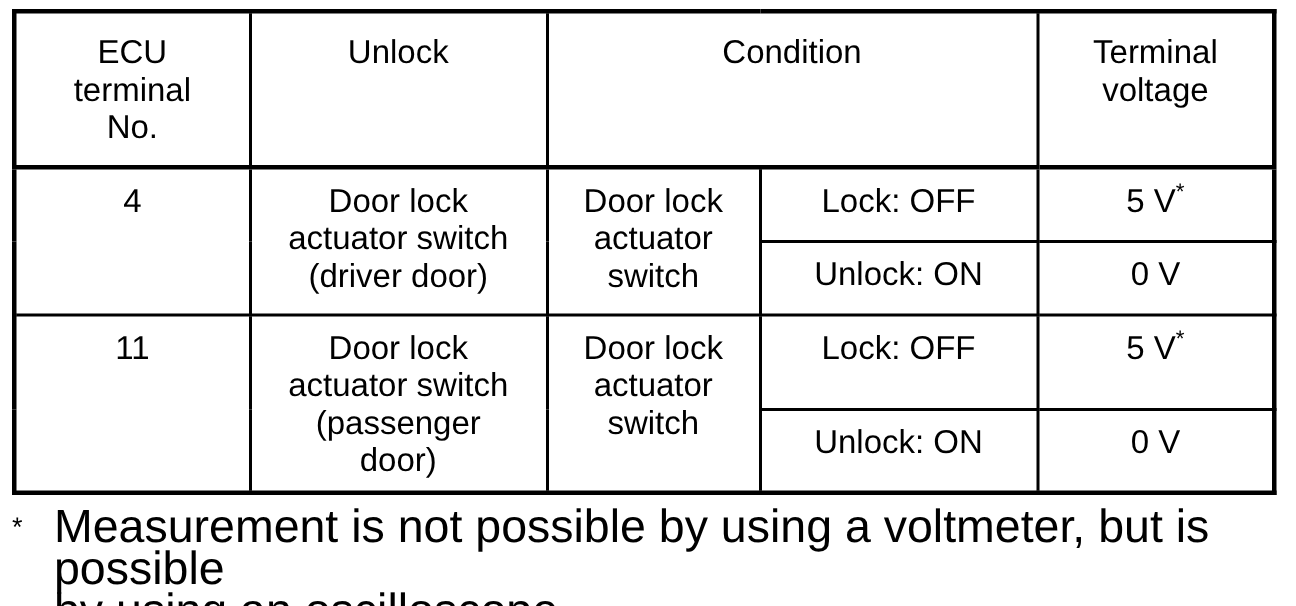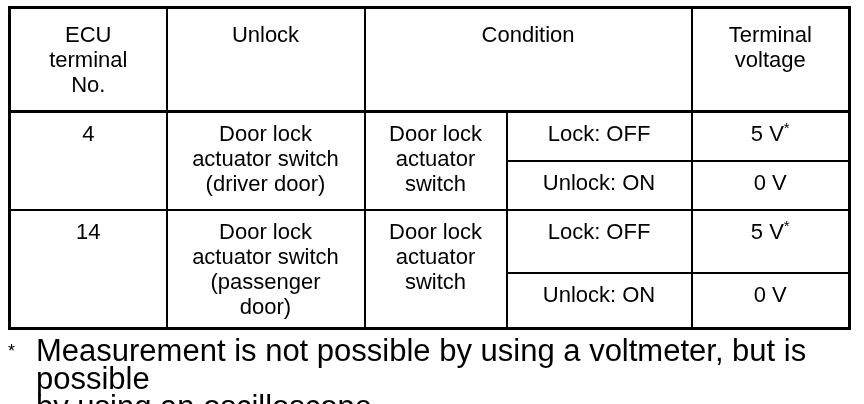--- a/index.html
+++ b/index.html
@@ -107,21 +107,21 @@
 switch</td>
       <td>Lock: OFF</td>
       <td><span>5 V</span><span class="sup-note">*</span></td>
     </tr>
     <tr class="row-sub-b13">
       <td>Unlock: ON</td>
       <td><span>0 V</span><span class="sup-note"></span></td>
     </tr>
 
     <tr class="row-sub-a14">
-      <td rowspan="2">14</td>
+      <td rowspan="2">11</td>
       <td rowspan="2">Door lock
 actuator switch
 (passenger
 door)</td>
       <td rowspan="2">Door lock
 actuator
 switch</td>
       <td>Lock: OFF</td>
       <td><span>5 V</span><span class="sup-note">*</span></td>
     </tr>

